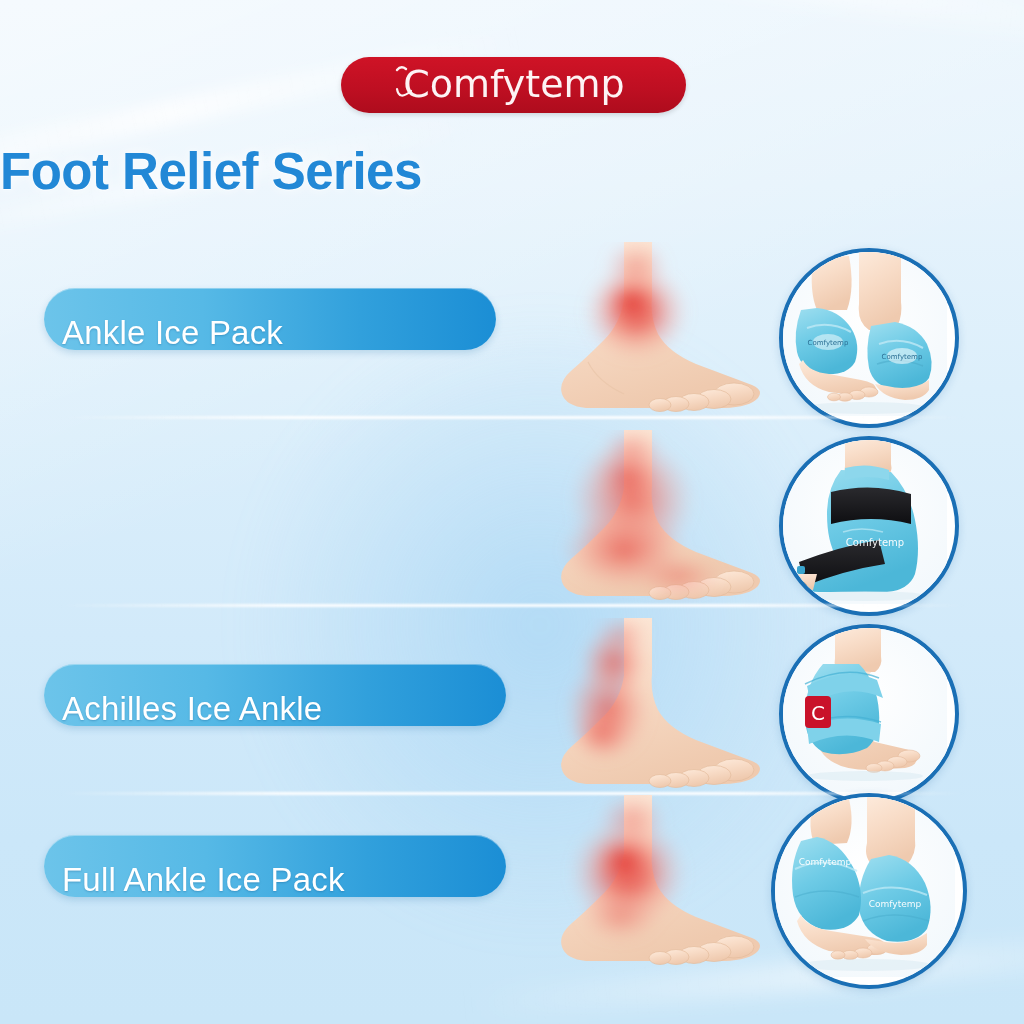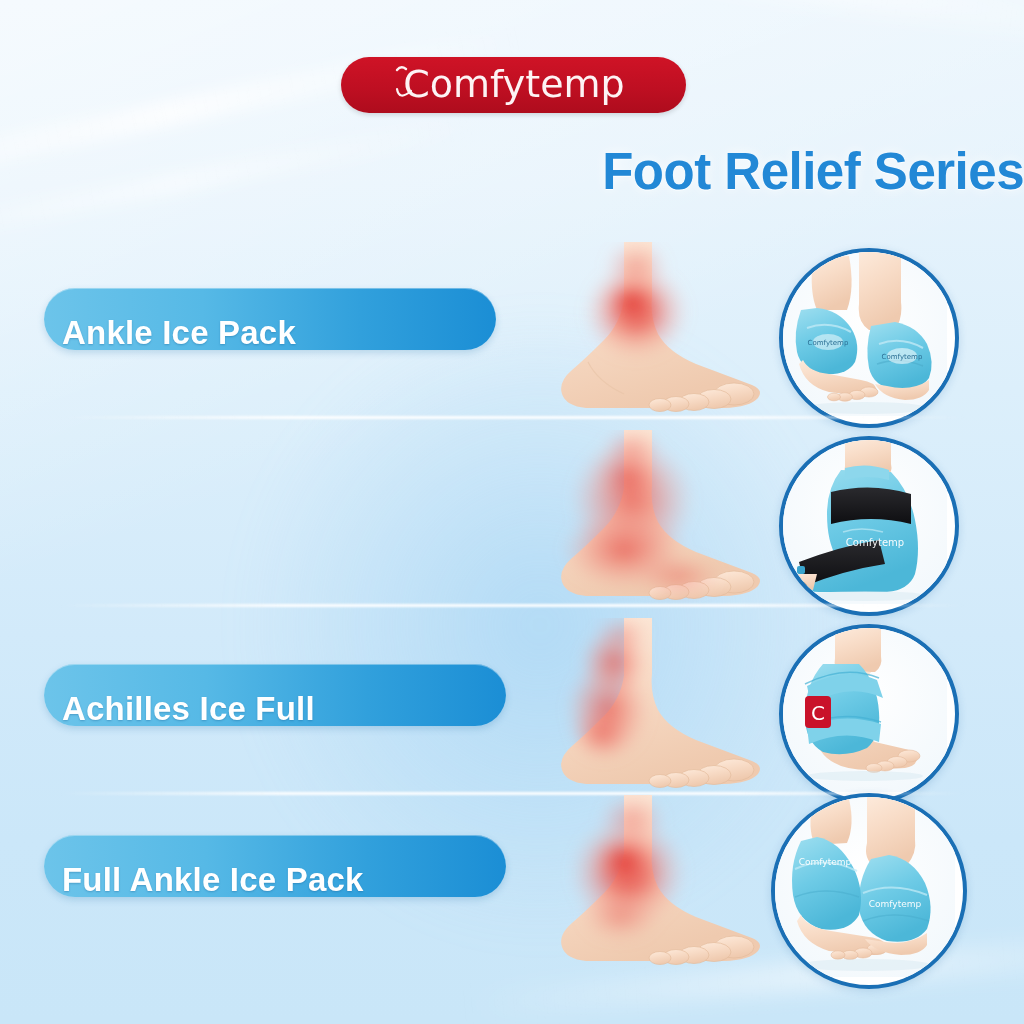--- a/index.html
+++ b/index.html
@@ -26,40 +26,40 @@
   
   #logo{
     position:absolute;left:341px;top:57px;width:345px;height:56px;
     border-radius:28px;background:linear-gradient(to bottom,#cf1326 0%,#bf0f22 55%,#ae0c1d 100%);
     box-shadow:0 2px 5px rgba(0,0,0,.14);
     display:flex;align-items:center;justify-content:center;
   }
 
   
   #headline{
-    position:absolute;left:0;top:142px;width:1024px;text-align:right;
+    position:absolute;left:0;top:142px;width:1024px;text-align:left;
     font-size:51px;font-weight:bold;color:#2288d6;letter-spacing:-0.5px;
     text-shadow:0 1px 0 rgba(255,255,255,.9), 0 0 12px rgba(255,255,255,.85);
   }
 
   
   .row{position:absolute;left:0;width:1024px;height:190px;}
   .divider{position:absolute;left:60px;width:905px;height:3px;
     background:linear-gradient(90deg,rgba(255,255,255,0),rgba(255,255,255,.95) 25%,rgba(255,255,255,.95) 75%,rgba(255,255,255,0));
     filter:blur(1px);}
 
   
   .pill{
     position:absolute;left:44px;height:62px;border-radius:31px;
     display:flex;align-items:center;
     background:linear-gradient(90deg,#6cc4ea 0%,#56b9e6 35%,#31a0dc 70%,#1b8ed5 100%);
     box-shadow:0 3px 7px rgba(40,120,175,.22), inset 0 1px 0 rgba(255,255,255,.35);
   }
   .pill-label{
-    color:#ffffff;font-size:33px;font-weight:bold;letter-spacing:.2px;
+    color:#ffffff;font-size:33px;font-weight:normal;letter-spacing:.2px;
     white-space:nowrap;text-shadow:0 1px 2px rgba(20,90,140,.35);
     padding-left:18px;
     margin-top:28px;
   }
 
   
   .foot-wrap{position:absolute;}
 
   
   .circle{
@@ -252,21 +252,21 @@
         <ellipse cx="82" cy="156" rx="62" ry="5" fill="#d8e9f2" opacity=".5"></ellipse>
       </svg>
     </div>
 
     <div class="divider" style="top:176px"></div>
   </div>
 
   <div class="row" style="top:616px">
 
     <div class="pill" style="top:48px;width:462px;">
-      <span class="pill-label">Achilles Ice Full</span>
+      <span class="pill-label">Achilles Ice Ankle</span>
     </div>
 
     <div class="foot-wrap" style="left:528px;top:2px;">
       <svg width="250" height="175" viewBox="0 0 250 175">
         <path d="M96 0 L96 58 Q92 82 76 98 Q58 116 44 128 Q30 140 34 152
                  Q38 164 58 166 L196 166 Q222 165 230 156 Q236 148 224 143
                  L168 122 Q140 110 130 92 Q122 76 124 56 L124 0 Z" fill="url(#skinGrad)"></path>
         <g fill="url(#skinGrad)" stroke="#e4bb9c" stroke-width="0.7">
           <ellipse cx="206" cy="152" rx="20" ry="11"></ellipse>
           <ellipse cx="186" cy="157" rx="17" ry="9.5"></ellipse>

